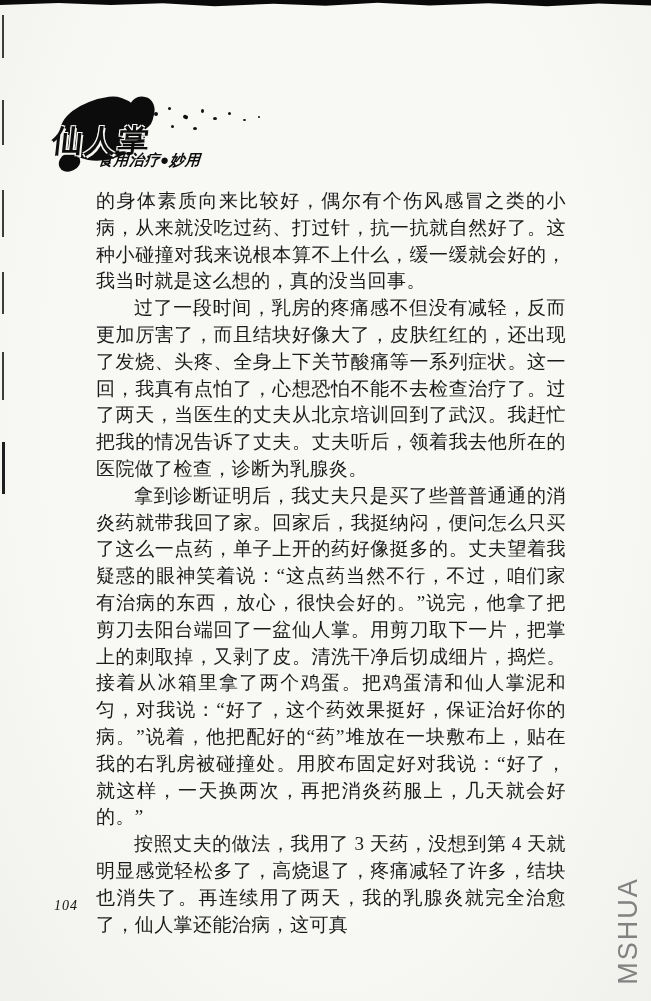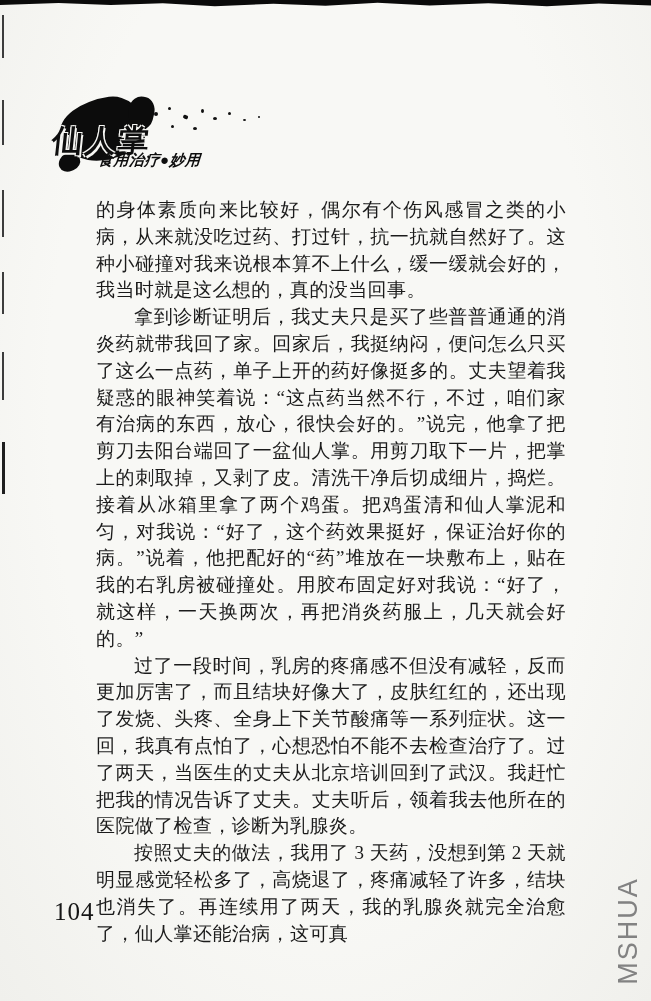--- a/index.html
+++ b/index.html
@@ -62,29 +62,29 @@
   .d6{left:176px;top:14px;width:3px;height:3px;}
   .d7{left:191px;top:21px;width:3px;height:2px;}
   .d8{left:119px;top:27px;width:3px;height:3px;}
   .d9{left:141px;top:29px;width:4px;height:3px;}
   .d10{left:206px;top:18px;width:2px;height:2px;}
 
   
   .body-text{
     position:absolute;left:96px;top:188px;width:470px;
     font-size:19px;line-height:26.8px;color:#1b1b1b;
-    text-align:justify;letter-spacing:0.4px;margin-top:9px;
+    text-align:justify;letter-spacing:0.4px;
   }
   .para{margin:0;}
   .para.indent{text-indent:2em;}
 
   
   .page-number{
     position:absolute;left:54px;top:898px;
-    font-size:25px;color:#151515;letter-spacing:1px;
+    font-size:14px;font-style:italic;color:#151515;letter-spacing:1px;
   }
 
   
   .watermark{
     position:absolute;left:548px;top:916px;width:160px;height:30px;
     text-align:center;transform:rotate(-90deg);
     color:#828282;font-family:"Liberation Sans","DejaVu Sans",sans-serif;
     font-size:27px;letter-spacing:2px;font-weight:400;
   }
 </style>
@@ -113,22 +113,22 @@
     <span class="dot d7"></span>
     <span class="dot d8"></span>
     <span class="dot d9"></span>
     <span class="dot d10"></span>
     <div class="logo-title">仙人掌</div>
     <div class="logo-sub">食用治疗●妙用</div>
   </div>
 
   <div class="body-text">
       <p class="para">的身体素质向来比较好，偶尔有个伤风感冒之类的小病，从来就没吃过药、打过针，抗一抗就自然好了。这种小碰撞对我来说根本算不上什么，缓一缓就会好的，我当时就是这么想的，真的没当回事。</p>
+      <p class="para indent">过了一段时间，乳房的疼痛感不但没有减轻，反而更加厉害了，而且结块好像大了，皮肤红红的，还出现了发烧、头疼、全身上下关节酸痛等一系列症状。这一回，我真有点怕了，心想恐怕不能不去检查治疗了。过了两天，当医生的丈夫从北京培训回到了武汉。我赶忙把我的情况告诉了丈夫。丈夫听后，领着我去他所在的医院做了检查，诊断为乳腺炎。</p>
       <p class="para indent">拿到诊断证明后，我丈夫只是买了些普普通通的消炎药就带我回了家。回家后，我挺纳闷，便问怎么只买了这么一点药，单子上开的药好像挺多的。丈夫望着我疑惑的眼神笑着说：“这点药当然不行，不过，咱们家有治病的东西，放心，很快会好的。”说完，他拿了把剪刀去阳台端回了一盆仙人掌。用剪刀取下一片，把掌上的刺取掉，又剥了皮。清洗干净后切成细片，捣烂。接着从冰箱里拿了两个鸡蛋。把鸡蛋清和仙人掌泥和匀，对我说：“好了，这个药效果挺好，保证治好你的病。”说着，他把配好的“药”堆放在一块敷布上，贴在我的右乳房被碰撞处。用胶布固定好对我说：“好了，就这样，一天换两次，再把消炎药服上，几天就会好的。”</p>
-      <p class="para indent">过了一段时间，乳房的疼痛感不但没有减轻，反而更加厉害了，而且结块好像大了，皮肤红红的，还出现了发烧、头疼、全身上下关节酸痛等一系列症状。这一回，我真有点怕了，心想恐怕不能不去检查治疗了。过了两天，当医生的丈夫从北京培训回到了武汉。我赶忙把我的情况告诉了丈夫。丈夫听后，领着我去他所在的医院做了检查，诊断为乳腺炎。</p>
-      <p class="para indent">按照丈夫的做法，我用了 3 天药，没想到第 2 天就明显感觉轻松多了，高烧退了，疼痛减轻了许多，结块也消失了。再连续用了两天，我的乳腺炎就完全治愈了，仙人掌还能治病，这可真</p>
+      <p class="para indent">按照丈夫的做法，我用了 3 天药，没想到第 4 天就明显感觉轻松多了，高烧退了，疼痛减轻了许多，结块也消失了。再连续用了两天，我的乳腺炎就完全治愈了，仙人掌还能治病，这可真</p>
     </div>
 
   <div class="page-number">104</div>
 
   <div class="watermark">MSHUA</div>
 
 </div>
 
 </body></html>

